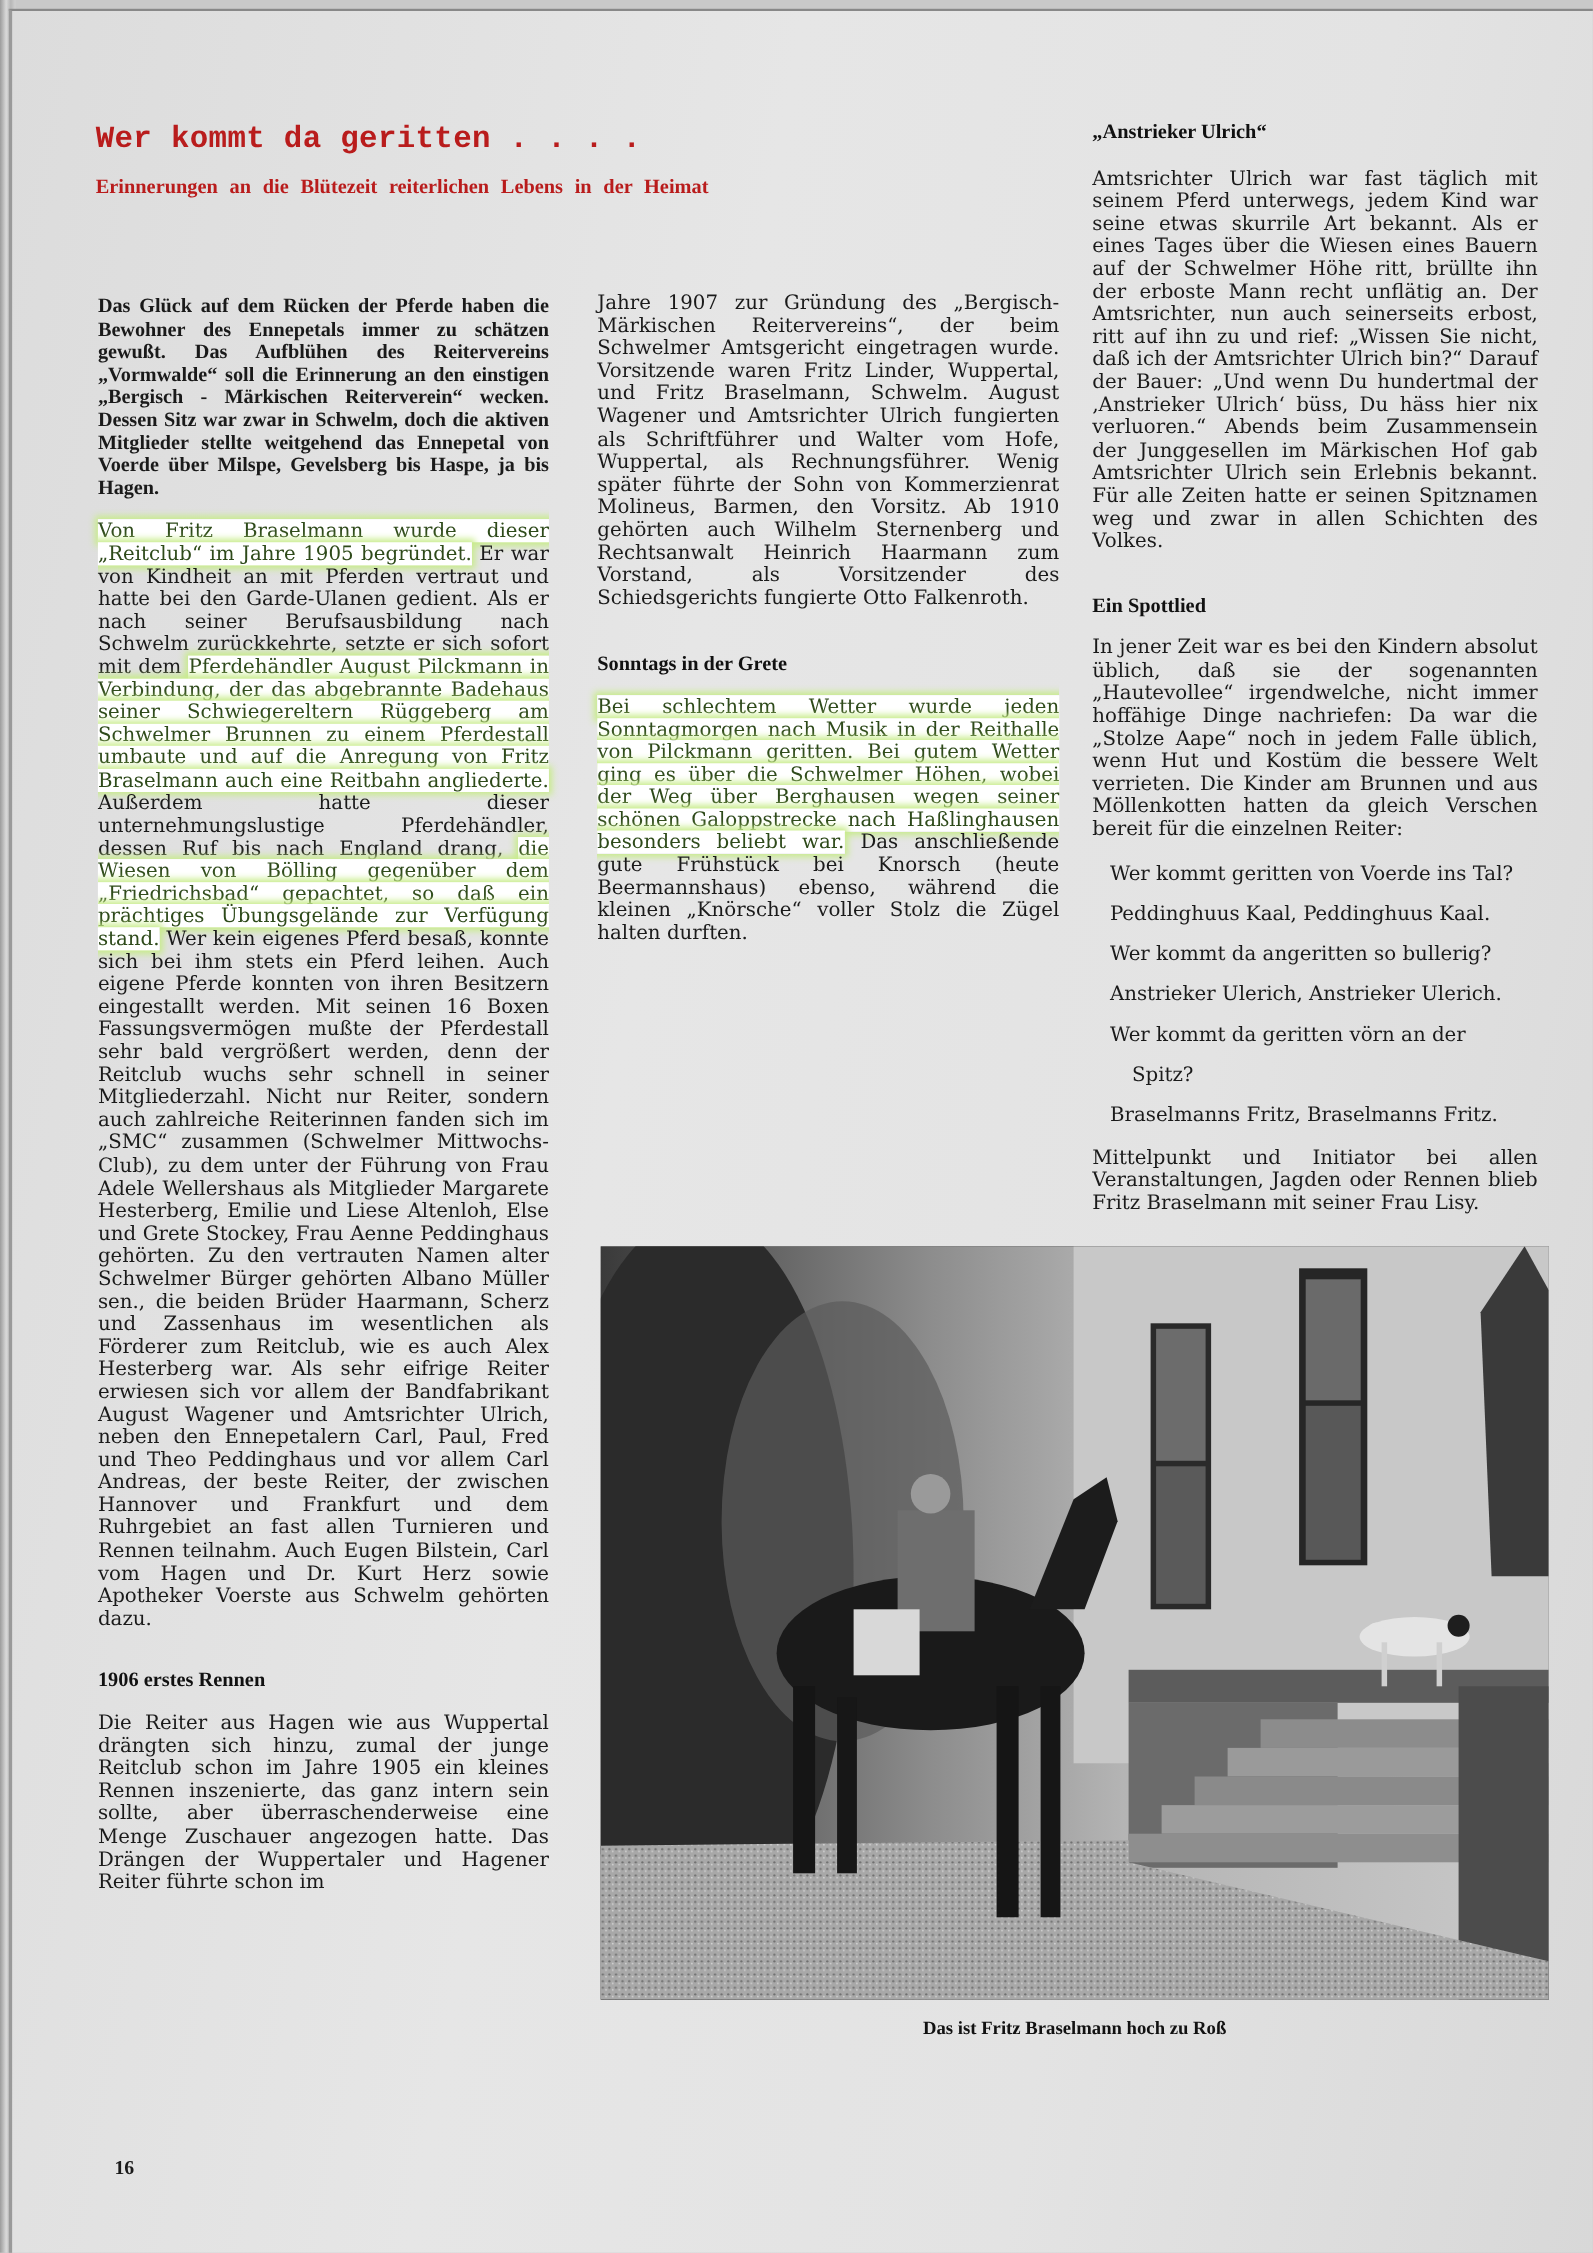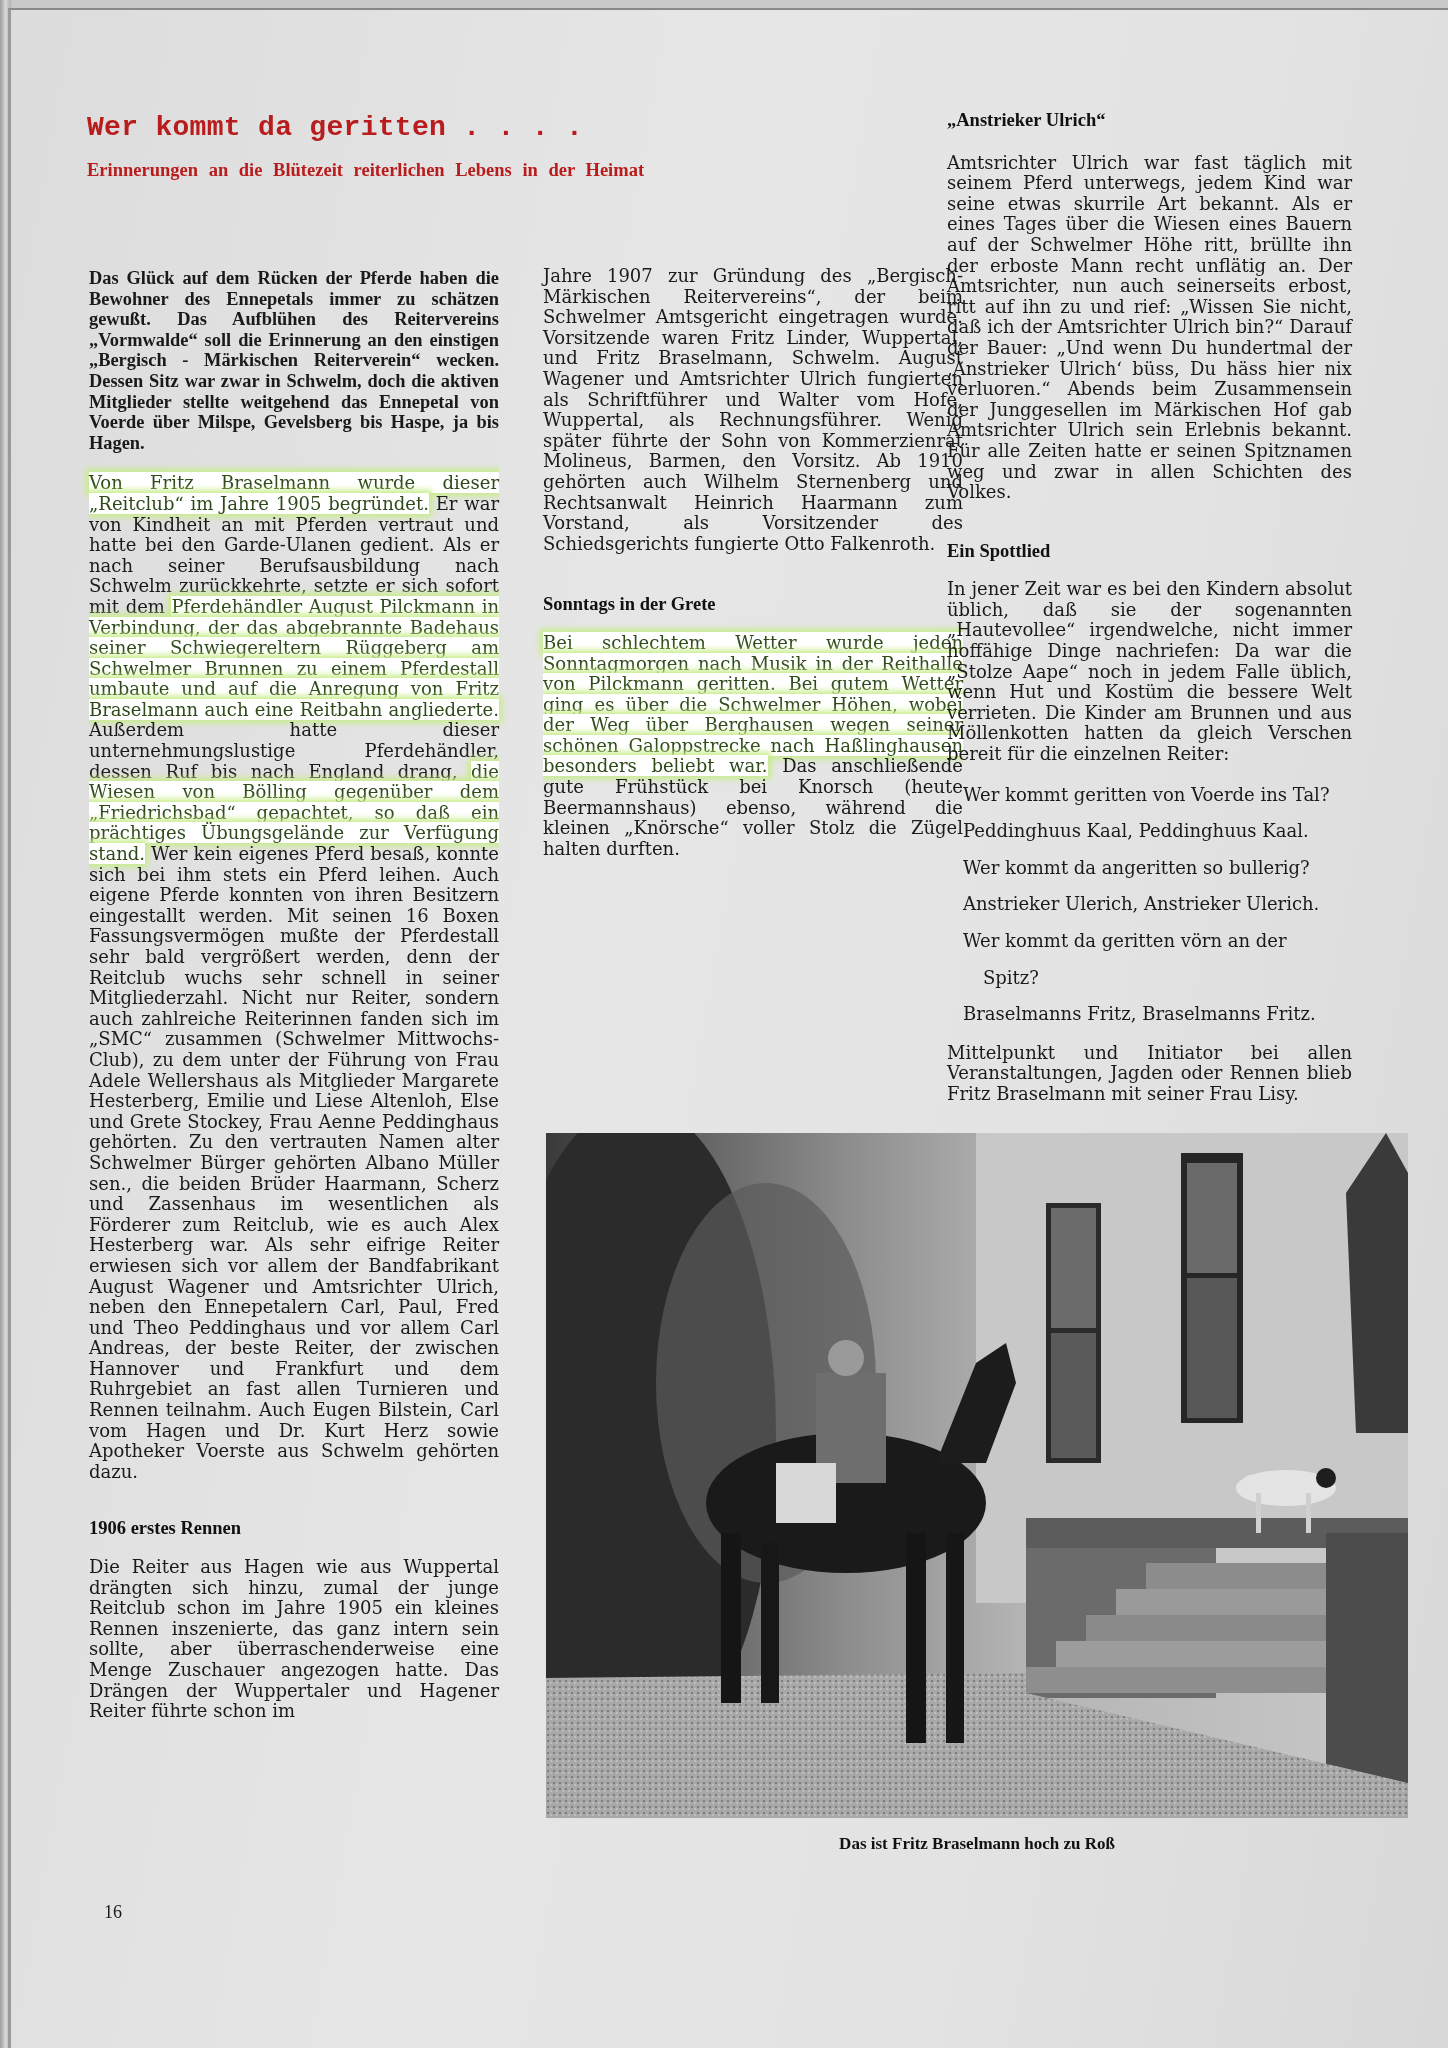--- a/index.html
+++ b/index.html
@@ -30,43 +30,43 @@
       font-family: "Liberation Serif", serif; font-weight: bold; font-size: 18.5px;
       word-spacing: 6px; color: #b91c1c;
     }
     .col {
       position: absolute; font-size: 18px; line-height: 20.6px;
       text-align: justify; hyphens: manual;
     }
     .col p { margin: 0 0 20px 0; }
     .col1 { left: 89px; top: 268px; width: 410px; }
     .col2 { left: 543px; top: 266px; width: 420px; }
-    .col3 { left: 947px; top: 150px; width: 405px; }
+    .col3 { left: 993px; top: 150px; width: 405px; }
     .intro {
       font-family: "Liberation Serif", serif; font-weight: bold; font-size: 18.4px; line-height: 20.6px;
     }
     .hl { background: #ffffff; color: #2e4a1a; box-shadow: 0 0 6px 3px #c8ec8a; }
     h3 {
       font-family: "Liberation Serif", serif; font-weight: bold; font-size: 18.5px;
       margin: 0 0 18px 0; color: #111;
     }
     .verse p { margin: 16px; text-align: left; }
     .verse .indent { padding-left: 20px; }
     .verse { margin-bottom: 18px; }
     .photo {
       position: absolute; left: 546px; top: 1133px; width: 862px; height: 685px;
       background: #555; overflow: hidden;
     }
     .caption {
       position: absolute; left: 546px; top: 1834px; width: 862px; text-align: center;
       font-family: "Liberation Serif", serif; font-weight: bold; font-size: 17px; color: #111;
     }
     .pagenum {
-      position: absolute; left: 104px; top: 1902px;
-      font-family: "Liberation Serif", serif; font-weight: normal; font-size: 18px;
+      position: absolute; left: 104px; top: 1960px;
+      font-family: "Liberation Serif", serif; font-weight: bold; font-size: 18px;
     }
   </style>
 </head>
 <body>
 
 <div class="spine"></div>
 <div class="page"></div>
 
 <div class="title">Wer kommt da geritten . . . .</div>
 <div class="subtitle">Erinnerungen an die Blütezeit reiterlichen Lebens in der Heimat</div>

